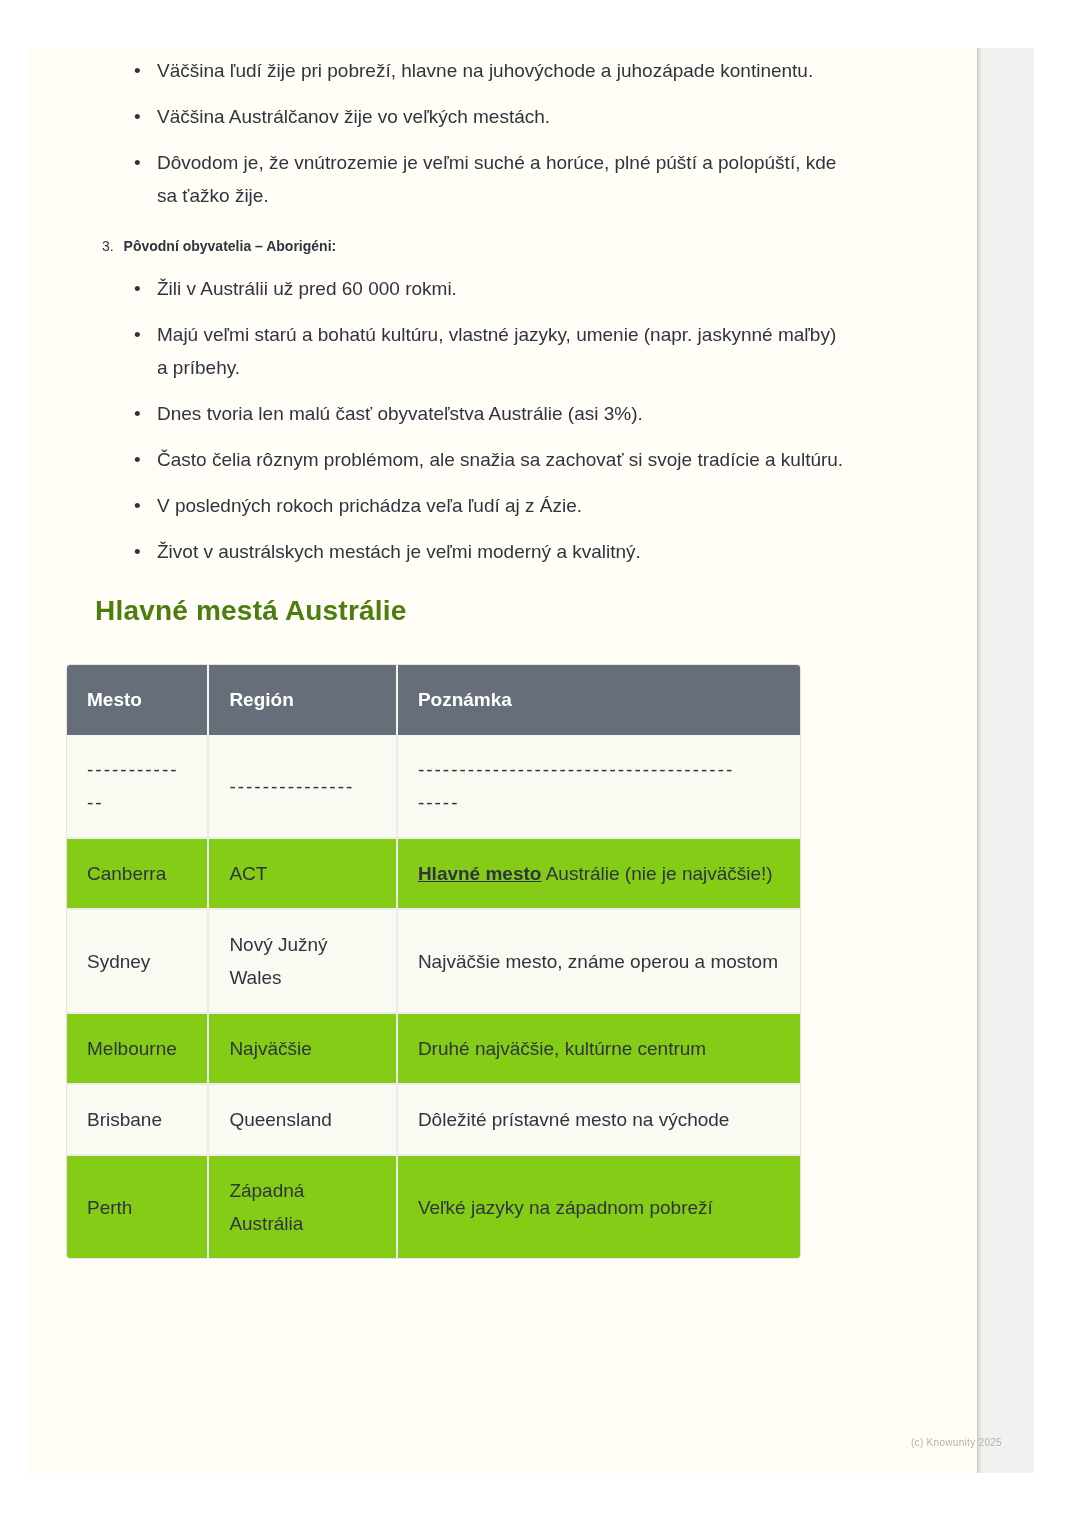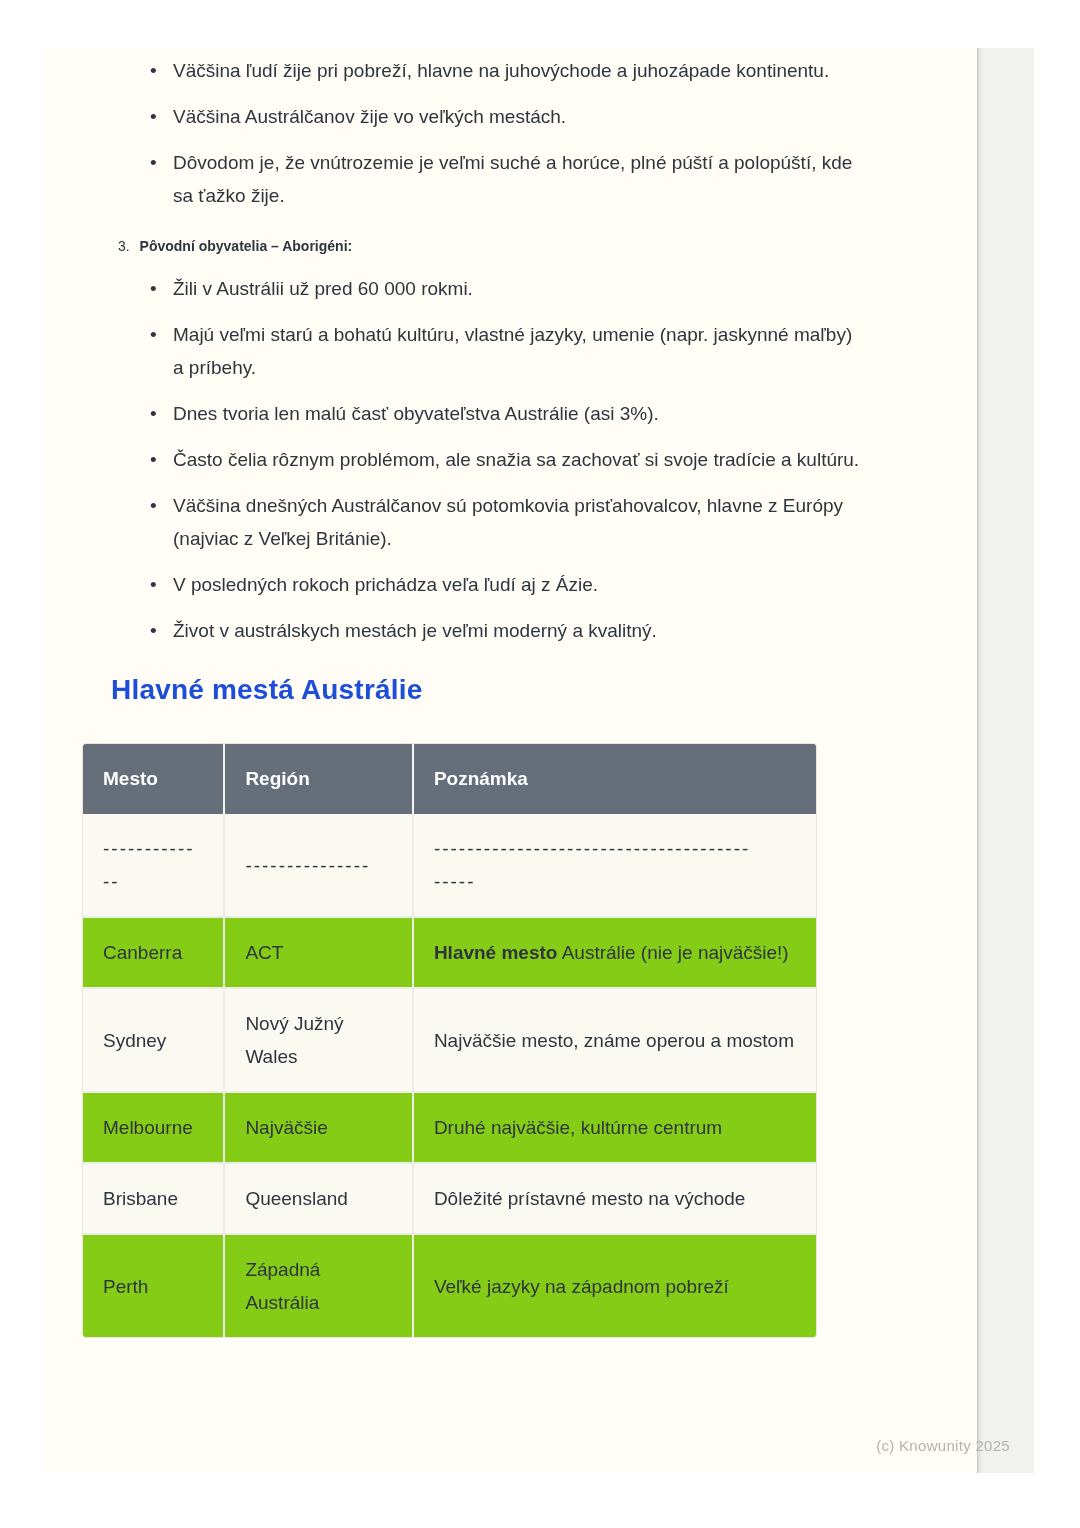--- a/index.html
+++ b/index.html
@@ -9,43 +9,43 @@
     font-family: "Liberation Sans", sans-serif;
     color: #2F353E;
     position: relative;
     overflow: hidden;
   }
   .stage { position: absolute; inset: 0; }
 
   
   .paper {
     position: absolute;
-    left: 44px; top: 48px;
+    left: 28px; top: 48px;
     width: 949px; height: 1425px;
     background: #FFFDF6;
     padding-top: 6px;
     box-sizing: border-box;
     overflow: hidden;
   }
 
   
   .gutter {
     position: absolute;
     left: 977px; top: 48px;
     width: 56px; height: 1425px;
     background: #F1F1EF;
     border-left: 1px solid #C9C9C6;
     box-shadow: inset 4px 0 3px -2px rgba(0,0,0,0.10);
   }
 
   
   .watermark {
     position: absolute;
-    top: 1437px; right: 70px;
-    font-size: 15px;
+    top: 1437px; right: 78px;
+    font-size: 10px;
     color: #B2B3AE;
     z-index: 5;
     letter-spacing: 0.3px;
   }
 
   
   .blist { list-style: none; margin: 0; padding: 0; }
   .blist li {
     position: relative;
     margin: 0 0 13px 129px;
@@ -70,21 +70,21 @@
   .sec-title .num { margin-right: 6px; }
   .sec-title strong { font-weight: bold; }
   .numsec .blist { margin-top: 0; }
 
   
   h2.doc-heading {
     margin: 26px 0 36px 67px;
     font-size: 28px;
     line-height: 34px;
     font-weight: bold;
-    color: #1d4ed8;
+    color: #4d7c0f;
     letter-spacing: 0.2px;
   }
 
   
   .table-wrap {
     margin-left: 38px;
     width: 735px;
     border-radius: 4px;
     overflow: hidden;
     border: 1px solid #E6E6E1;
@@ -119,21 +119,21 @@
     word-wrap: break-word;
   }
   table.cities td:last-child { border-right: none; }
   table.cities tr:last-child td { border-bottom: none; }
   tr.row-cream td { background: #FAF9F2; }
   tr.row-gray td  { background: #84cc16; }
   td.sep {
     white-space: pre-line;
     letter-spacing: 2px;
   }
-  td.note strong { font-weight: bold; }
+  td.note strong { font-weight: bold; text-decoration: underline; }
 </style>
 </head>
 <body>
 
 <div class="stage">
 
   <div class="paper">
 
     <ul class="blist">
       <li>Väčšina ľudí žije pri pobreží, hlavne na juhovýchode a juhozápade kontinentu.</li>
@@ -149,21 +149,20 @@
       <ul class="blist">
         <li>Žili v Austrálii už pred 60 000 rokmi.</li>
         <li>Majú veľmi starú a bohatú kultúru, vlastné jazyky, umenie (napr. jaskynné maľby) a príbehy.</li>
         <li>Dnes tvoria len malú časť obyvateľstva Austrálie (asi 3%).</li>
         <li>Často čelia rôznym problémom, ale snažia sa zachovať si svoje tradície a kultúru.</li>
       </ul>
     </div>
 
     <div class="numsec">
       <ul class="blist">
-        <li>Väčšina dnešných Austrálčanov sú potomkovia prisťahovalcov, hlavne z Európy (najviac z Veľkej Británie).</li>
         <li>V posledných rokoch prichádza veľa ľudí aj z Ázie.</li>
         <li>Život v austrálskych mestách je veľmi moderný a kvalitný.</li>
       </ul>
     </div>
 
     <h2 class="doc-heading">Hlavné mestá Austrálie</h2>
 
     <div class="table-wrap">
       <table class="cities">
         <colgroup>

